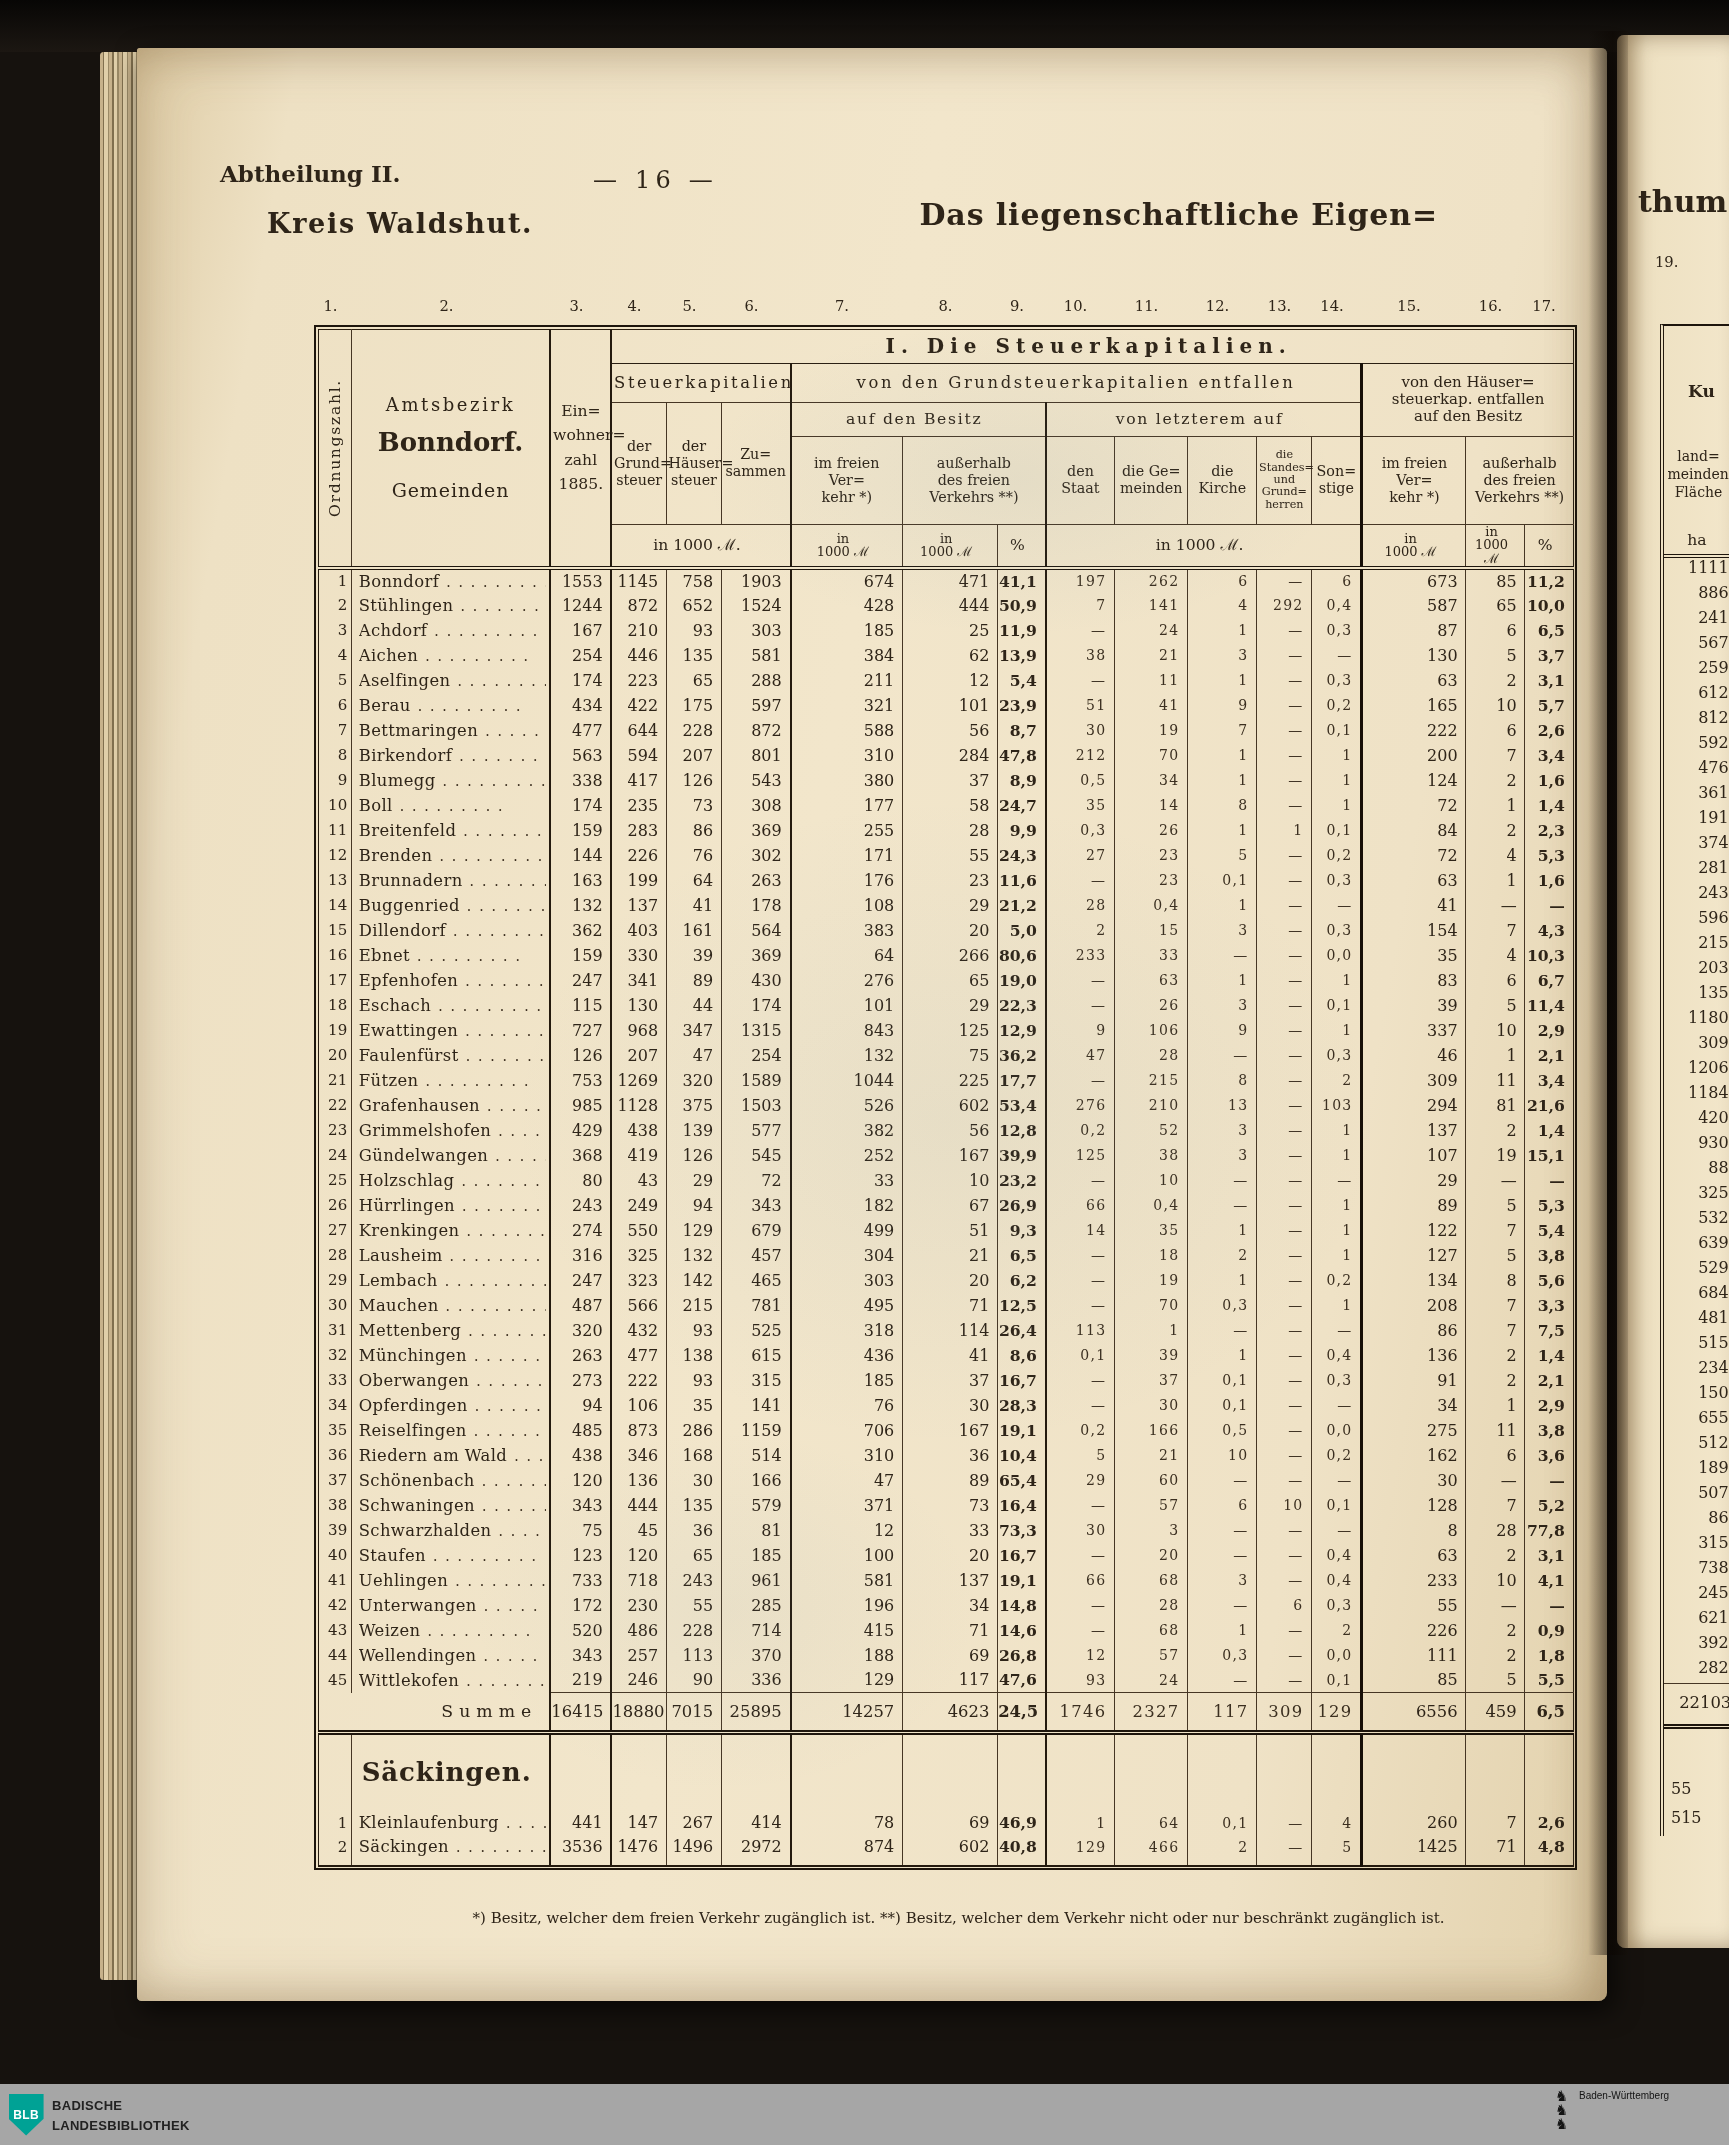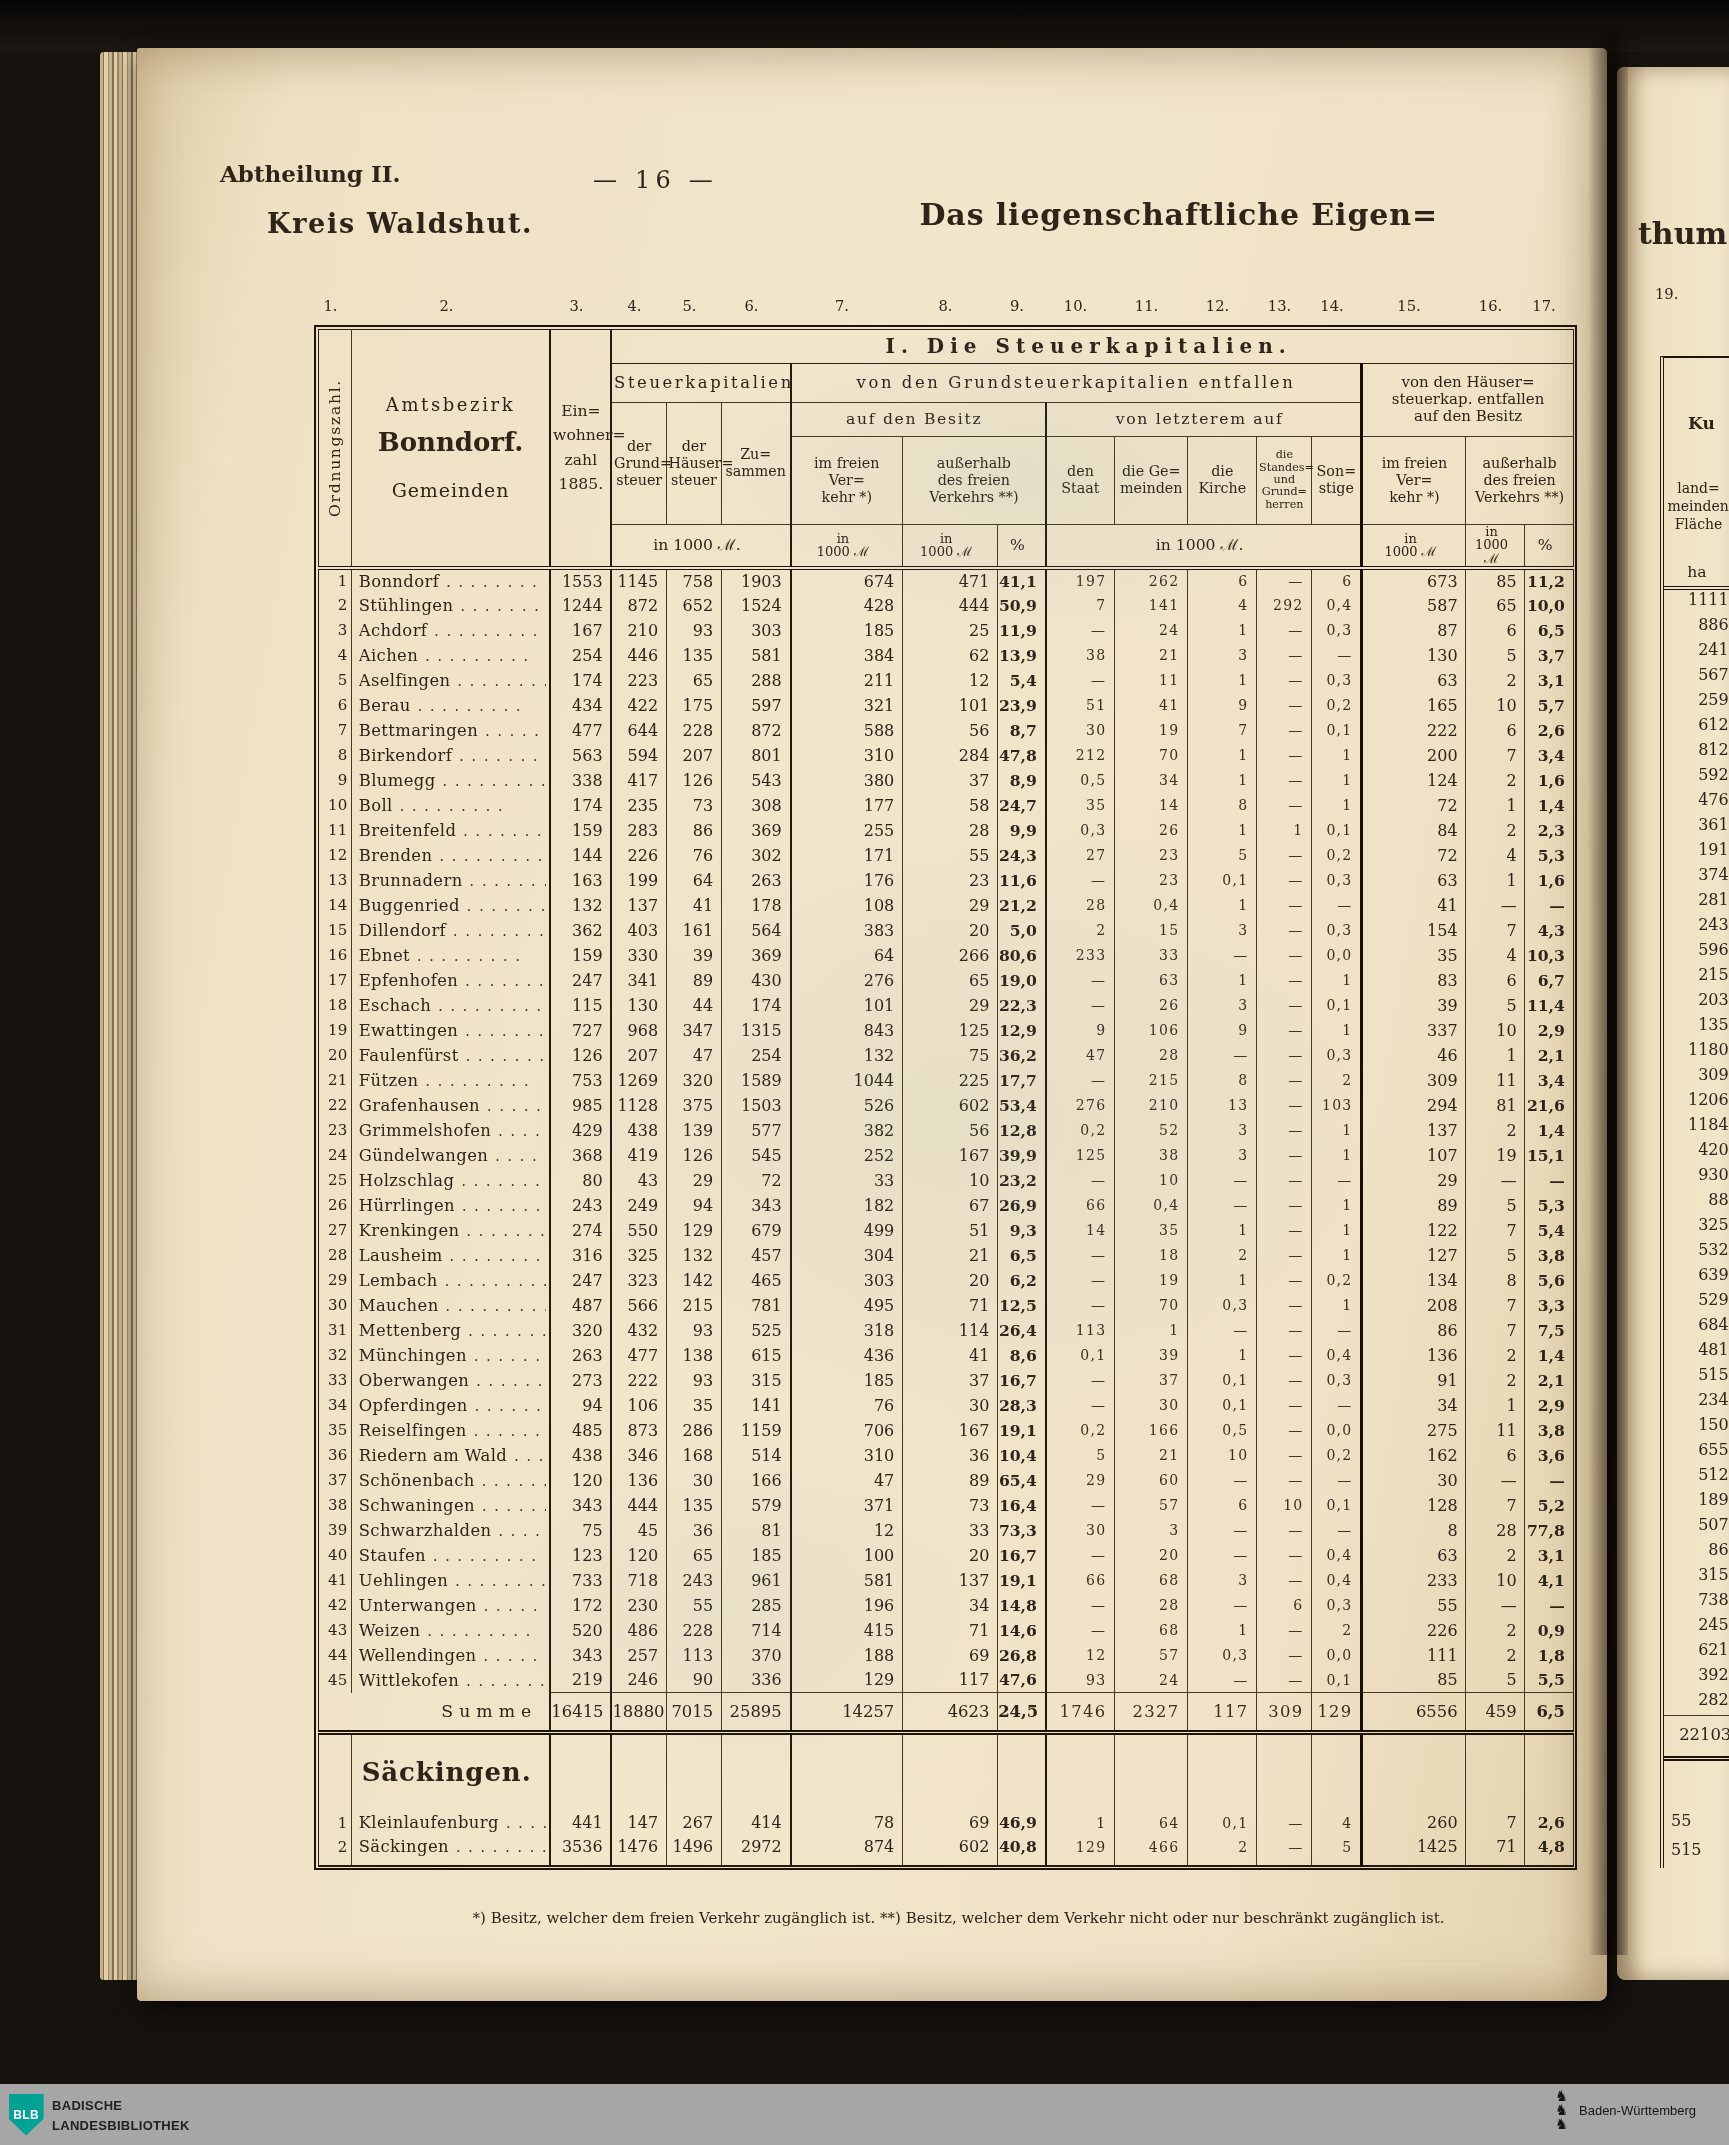--- a/index.html
+++ b/index.html
@@ -16,21 +16,21 @@
     border-radius:2.6px 5.2px 8.6px 4.3px;
     box-shadow:inset 0 0 61px rgba(110,80,35,.28), inset -22.5px 0 40px rgba(95,65,25,.22), 5.2px 8.6px 26px rgba(0,0,0,.65);}
   .page-main::after{content:"";position:absolute;inset:0;pointer-events:none;
     background:radial-gradient(ellipse 450px 225px at 60% 22%,rgba(115,145,160,.10),transparent 70%),
                radial-gradient(ellipse 605px 450px at 55% 55%,rgba(110,140,155,.08),transparent 72%),
                radial-gradient(ellipse 363px 259px at 40% 80%,rgba(115,145,160,.07),transparent 70%);}
   
   .page-right{position:absolute;left:1617px;top:35px;width:112px;height:1913px;overflow:hidden;
     background:linear-gradient(90deg,#d8c49c 0,#eee1c2 26%,#f2e6ca 100%);
     border-radius:7px 0 0 8.6px;
-    box-shadow:inset 14px 0 22.5px rgba(70,45,15,.45);margin-top:32px;}
+    box-shadow:inset 14px 0 22.5px rgba(70,45,15,.45);}
   .gutter{position:absolute;left:1588px;top:31px;width:40px;height:1924px;pointer-events:none;
     background:linear-gradient(to right,rgba(10,6,3,0) 0%,rgba(12,7,3,.62) 62%,rgba(25,16,8,.15) 100%);}
   
   .h-abth{position:absolute;left:83px;top:112px;font-size:23px;font-weight:bold;}
   .h-page{position:absolute;left:406px;top:118px;width:225px;text-align:center;font-size:24px;letter-spacing:5.2px;}
   .h-kreis{position:absolute;left:130px;top:160px;font-size:27px;font-weight:bold;letter-spacing:1.7px;}
   .h-title{position:absolute;left:657px;top:149px;width:644px;text-align:right;font-size:30px;font-weight:bold;letter-spacing:0.9px;}
   
   .colnums{position:absolute;left:177px;top:249px;width:1263px;display:flex;font-size:14.7px;}
   .cnum{display:inline-block;text-align:center;flex:0 0 auto;}
@@ -93,21 +93,21 @@
   .rp-saeck .rp-row{text-align:left;padding-left:7px;height:28.5px;}
   
   .footer-bar{position:absolute;left:0;top:2084px;width:1729px;height:61px;background:#a6a6a6;
     font-family:"Liberation Sans","DejaVu Sans",sans-serif;}
   .blb-shield{position:absolute;left:8.6px;top:9.5px;width:35px;height:42px;background:#00a295;
     clip-path:polygon(0 0,100% 0,100% 60%,50% 100%,0 60%);display:flex;align-items:center;justify-content:center;
     color:#fff;font-weight:bold;font-size:12px;letter-spacing:0.4px;}
   .blb-text{position:absolute;left:52px;top:12px;color:#222;font-weight:bold;font-size:13px;line-height:1.5;letter-spacing:0.3px;}
   .bw-logo{position:absolute;left:1555px;top:5.2px;color:#141414;font-size:14.7px;line-height:.95;
     font-family:"DejaVu Sans",sans-serif;text-align:center;}
-  .bw-text{position:absolute;left:1579px;top:19px;color:#141414;font-size:13px;text-align:center;}
+  .bw-text{position:absolute;left:1579px;top:6px;color:#141414;font-size:10px;text-align:center;}
 </style>
 </head>
 <body>
 
 <div class="scene">
   <div class="cover-top"></div>
   <div class="page-stack"></div>
 
   <div class="page-main">
     <div class="h-abth">Abtheilung II.</div>

